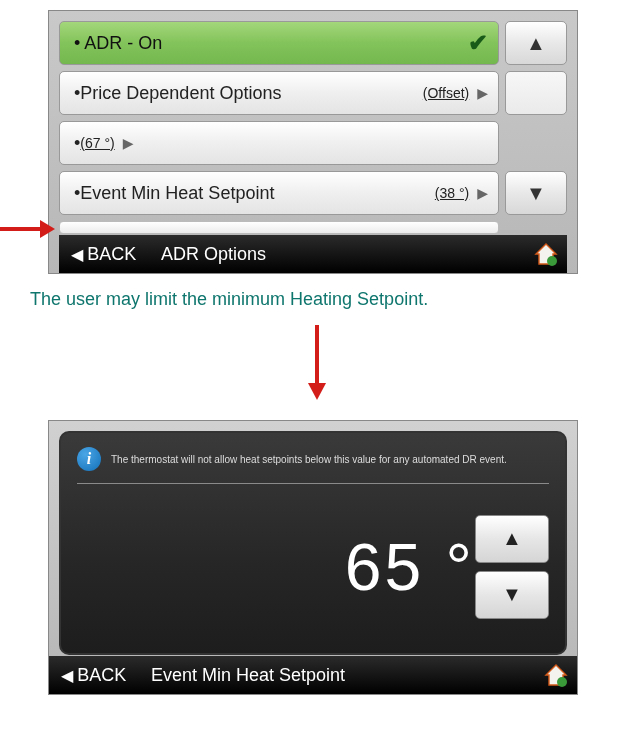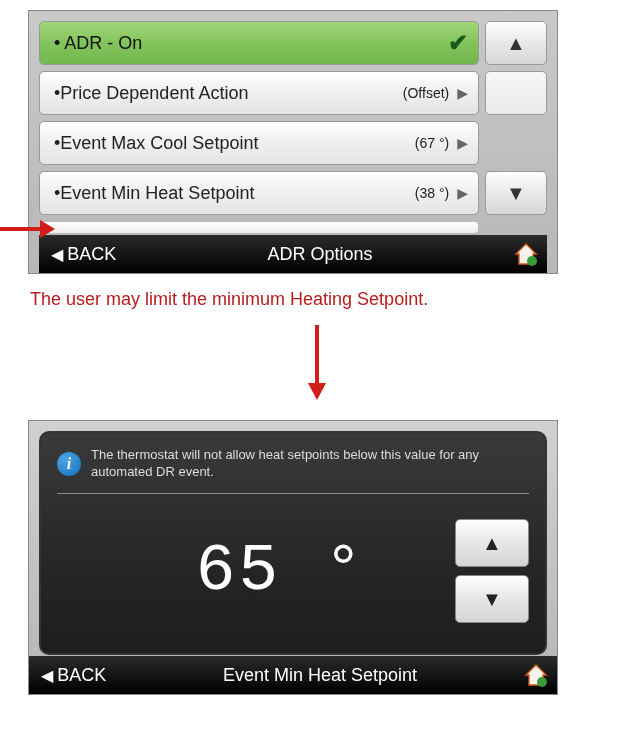--- a/index.html
+++ b/index.html
@@ -4,21 +4,21 @@
   <style>
     body {
       margin: 0;
       padding: 0;
       font-family: Arial, Helvetica, sans-serif;
       background: #fff;
       width: 633px;
       box-sizing: border-box;
     }
     .screen {
-      margin: 10px 50px 0 28px;
+      margin: 10px 50px 0 48px;
       width: 530px;
       background: linear-gradient(#cac9c9, #b8b7b7);
       border: 1px solid #888;
       box-sizing: border-box;
     }
     .screen1 {
       padding: 10px 10px 0 10px;
     }
     .list-area {
       display: flex;
@@ -47,20 +47,21 @@
     .menu-item.active {
       background: linear-gradient(#a3d77a, #83c35b 50%, #73b84e);
       color: #111;
     }
     .menu-text {
       flex: 1;
     }
     .menu-value {
       font-size: 14px;
       margin-right: 8px;
+      text-decoration: underline;
     }
     .menu-arrow {
       color: #666;
       font-size: 14px;
     }
     .check {
       color: #185a18;
       font-size: 24px;
       font-weight: bold;
     }
@@ -101,40 +102,39 @@
       display: flex;
       align-items: center;
       gap: 4px;
       width: 90px;
     }
     .back-arrow {
       font-size: 16px;
     }
     .nav-title {
       flex: 1;
-      text-align: center;
       font-size: 18px;
     }
     .home-btn {
       width: 40px;
       display: flex;
       justify-content: flex-end;
     }
     .home-icon {
       width: 26px;
       height: 24px;
       position: relative;
     }
     .home-icon svg {
       display: block;
     }
     .caption {
       margin: 15px 30px;
       font-size: 18px;
-      color: #b91c1c;
+      color: #0f766e;
     }
     .arrow-down-container {
       display: flex;
       justify-content: center;
       margin: 10px 0 20px 0;
     }
     .arrow-down {
       color: #d21d18;
     }
     .arrow-down svg {
@@ -181,39 +181,38 @@
       align-items: center;
       justify-content: center;
       font-style: italic;
       font-family: Georgia, serif;
       font-size: 16px;
       font-weight: bold;
       color: #fff;
       flex-shrink: 0;
     }
     .info-text {
-      font-size: 13px;
+      font-size: 10px;
       line-height: 1.3;
       color: #ddd;
     }
     .value-row {
       flex: 1;
       display: flex;
       align-items: center;
       justify-content: center;
       padding-top: 10px;
     }
     .big-value {
       font-size: 66px;
       font-weight: 300;
       letter-spacing: 3px;
       flex: 1;
-      text-align: center;
+      text-align: right;
       padding-left: 50px;
-      font-family: Liberation Mono, monospace;
     }
     .adj-buttons {
       display: flex;
       flex-direction: column;
       gap: 8px;
     }
     .adj-btn {
       width: 72px;
       height: 46px;
       border: 1px solid #888;
@@ -245,30 +244,29 @@
       <div class="list-row">
         <div class="menu-item active">
           <span class="menu-text">• ADR - On</span>
           <span class="check">✔</span>
         </div>
         <div class="scroll-btn">▲</div>
       </div>
       <div class="list-row">
         <div class="menu-item">
           <span class="bullet">• </span>
-          <span class="menu-text">Price Dependent Action</span>
+          <span class="menu-text">Price Dependent Options</span>
           <span class="menu-value">(Offset)</span>
           <span class="menu-arrow">▶</span>
         </div>
         <div class="scroll-btn blank"></div>
       </div>
       <div class="list-row">
         <div class="menu-item">
           <span class="bullet">• </span>
-          <span class="menu-text">Event Max Cool Setpoint</span>
           <span class="menu-value">(67 °)</span>
           <span class="menu-arrow">▶</span>
         </div>
         <div class="scroll-btn blank" style="visibility:hidden"></div>
       </div>
       <div class="list-row">
         <div class="menu-item">
           <span class="bullet">• </span>
           <span class="menu-text">Event Min Heat Setpoint</span>
           <span class="menu-value">(38 °)</span>

